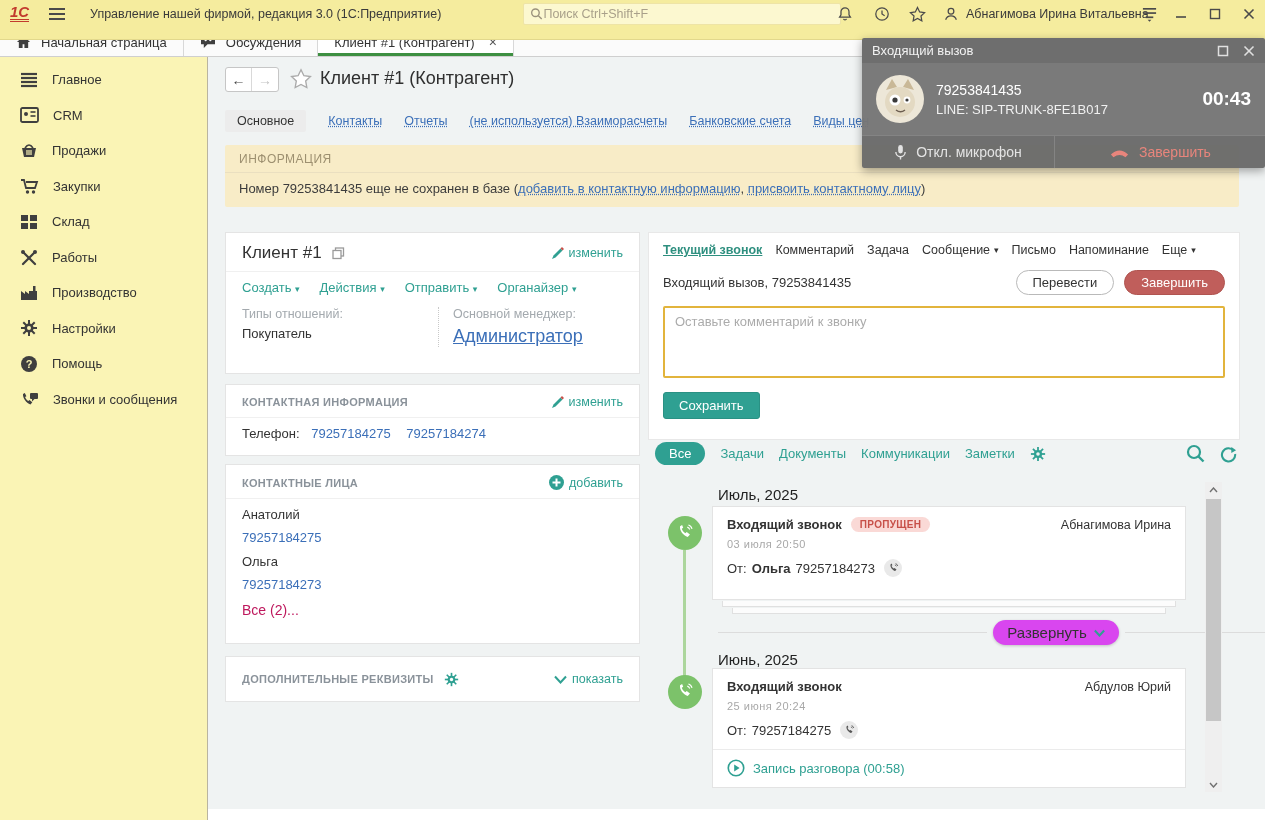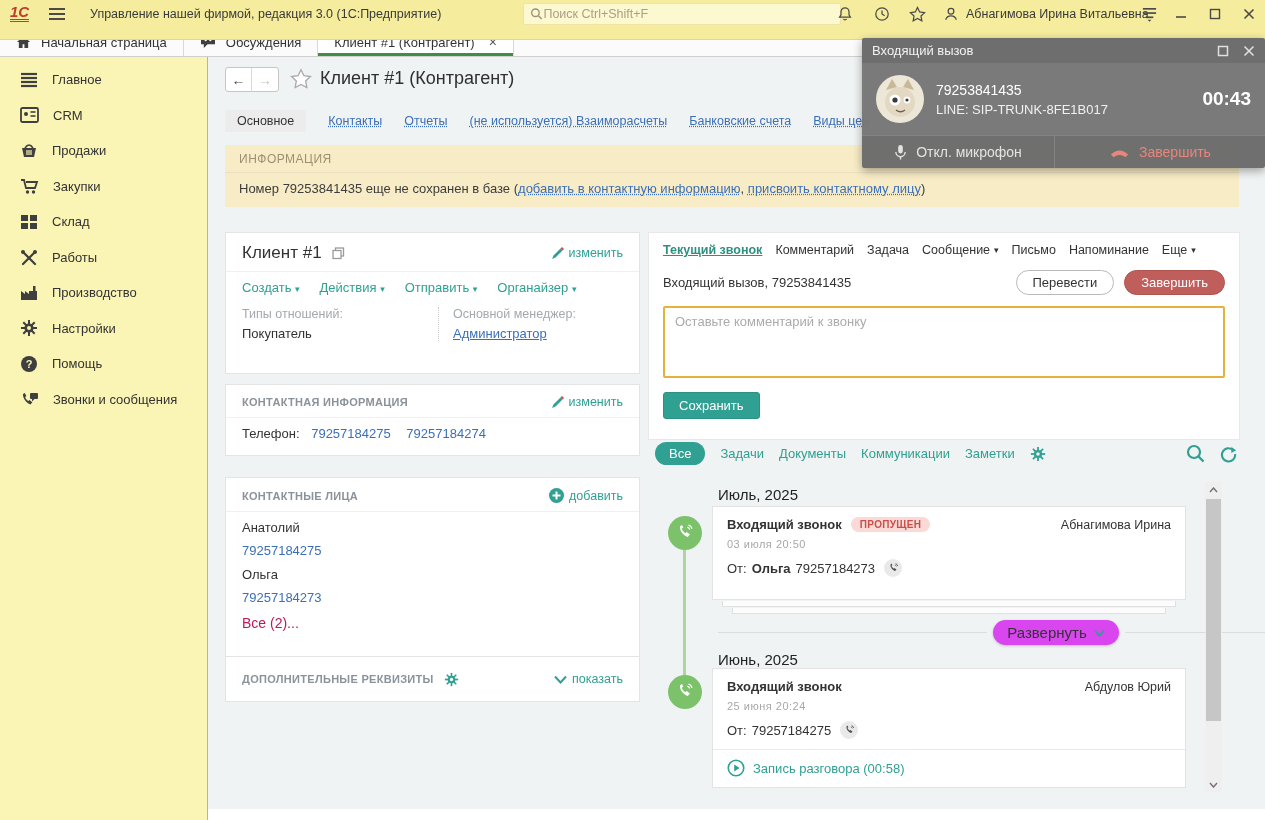--- a/index.html
+++ b/index.html
@@ -365,21 +365,21 @@
         <span class="menu-link"><span>Отправить</span> <span class="caret">▾</span></span>
         <span class="menu-link"><span>Органайзер</span> <span class="caret">▾</span></span>
       </div>
       <div class="rowflex" style="margin-top:12px; align-items:flex-start;">
         <div style="width:196px;">
           <div class="glabel">Типы отношений:</div>
           <div style="font-size:13px;color:#333;margin-top:5px;">Покупатель</div>
         </div>
         <div style="border-left:1px dotted #C9C9C9; padding-left:14px;">
           <div class="glabel">Основной менеджер:</div>
-          <div style="font-size:13px;margin-top:5px;"><span class="bluelink" style="text-decoration:underline;">Администратор</span></div>
+          <div style="font-size:18px;margin-top:5px;"><span class="bluelink" style="text-decoration:underline;">Администратор</span></div>
         </div>
       </div>
     </div>
 
     <div class="card" style="top:327px; height:72px;">
       <div class="rowflex">
         <span class="h3">КОНТАКТНАЯ ИНФОРМАЦИЯ</span>
         <span class="spacer"></span>
         <span class="teallink">
           <svg width="13" height="13" viewBox="0 0 13 13">
@@ -390,21 +390,21 @@
         </span>
       </div>
       <hr>
       <div style="font-size:13px;color:#333;">
         <span>Телефон:</span>
         <span class="bluelink" style="margin-left:8px;">79257184275</span>
         <span class="bluelink" style="margin-left:12px;">79257184274</span>
       </div>
     </div>
 
-    <div class="card" style="top:420px; height:180px;">
+    <div class="card" style="top:407px; height:180px;">
       <div class="rowflex">
         <span class="h3">КОНТАКТНЫЕ ЛИЦА</span>
         <span class="spacer"></span>
         <span class="teallink">
           <svg width="15" height="15" viewBox="0 0 15 15">
               <circle cx="7.5" cy="7.5" r="7.5" fill="#2FA092"></circle>
               <g stroke="#FFF" stroke-width="2">
                 <line x1="7.5" y1="3.5" x2="7.5" y2="11.5"></line>
                 <line x1="3.5" y1="7.5" x2="11.5" y2="7.5"></line>
               </g>

